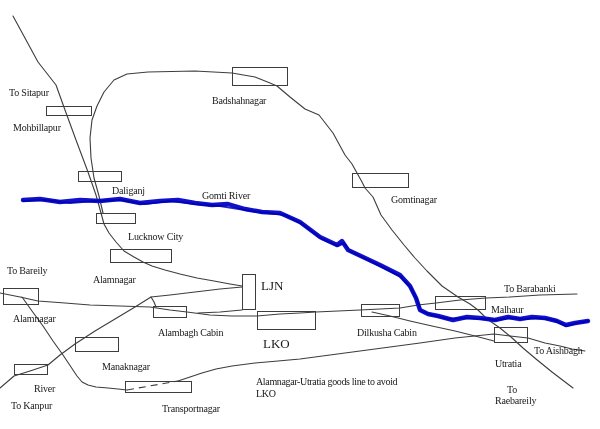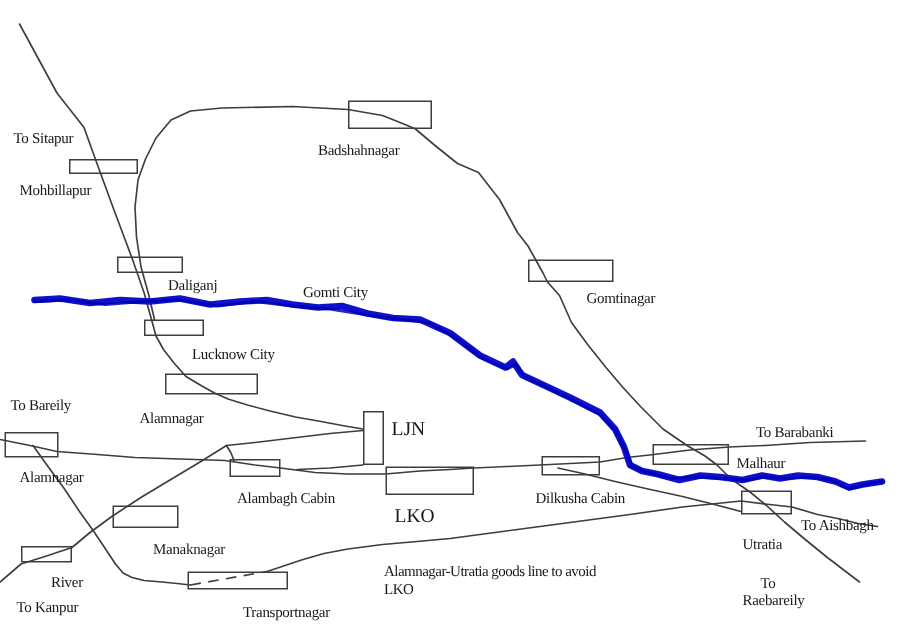--- a/index.html
+++ b/index.html
@@ -57,21 +57,21 @@
   <div class="box" style="left:435px;top:296px;width:51px;height:14px"></div>
   <div class="box" style="left:494px;top:327px;width:34px;height:16px"></div>
   <div class="box" style="left:75px;top:337px;width:44px;height:15px"></div>
   <div class="box" style="left:14px;top:364px;width:34px;height:11px"></div>
   <div class="box" style="left:125px;top:381px;width:67px;height:12px"></div>
 
   <div class="lbl" style="left:9px;top:87px">To Sitapur</div>
   <div class="lbl" style="left:13px;top:122px">Mohbillapur</div>
   <div class="lbl" style="left:212px;top:95px">Badshahnagar</div>
   <div class="lbl" style="left:112px;top:185px">Daliganj</div>
-  <div class="lbl" style="left:202px;top:190px">Gomti City</div>
+  <div class="lbl" style="left:202px;top:190px">Gomti River</div>
   <div class="lbl" style="left:391px;top:194px">Gomtinagar</div>
   <div class="lbl" style="left:128px;top:231px">Lucknow City</div>
   <div class="lbl" style="left:7px;top:265px">To Bareily</div>
   <div class="lbl" style="left:93px;top:274px">Alamnagar</div>
   <div class="lbl lbl-big" style="left:261px;top:277px">LJN</div>
   <div class="lbl" style="left:504px;top:283px">To Barabanki</div>
   <div class="lbl" style="left:13px;top:313px">Alamnagar</div>
   <div class="lbl" style="left:491px;top:304px">Malhaur</div>
   <div class="lbl" style="left:158px;top:327px">Alambagh Cabin</div>
   <div class="lbl" style="left:357px;top:327px">Dilkusha Cabin</div>

